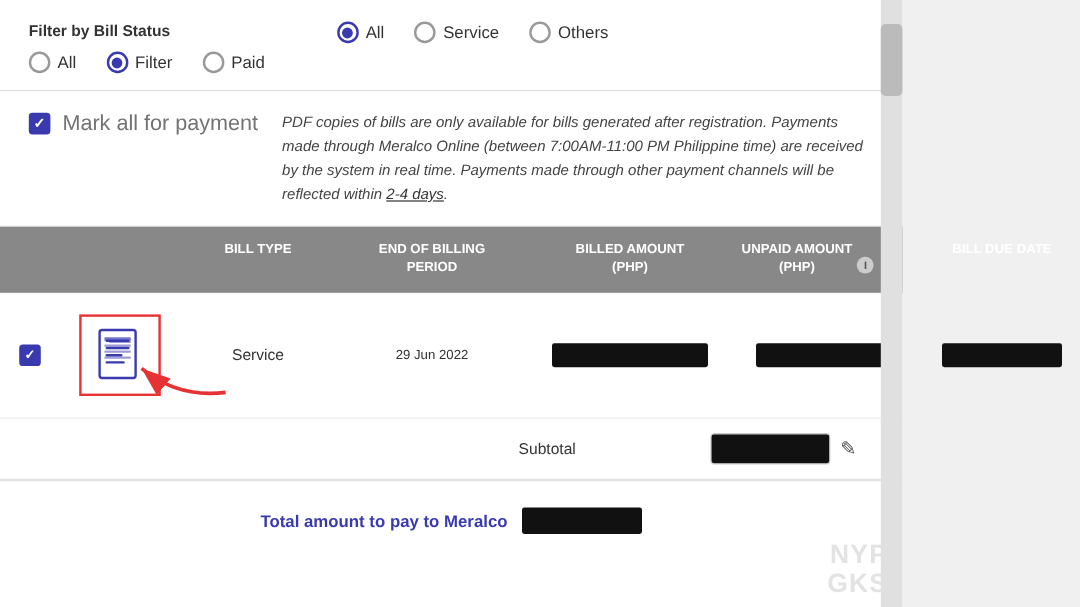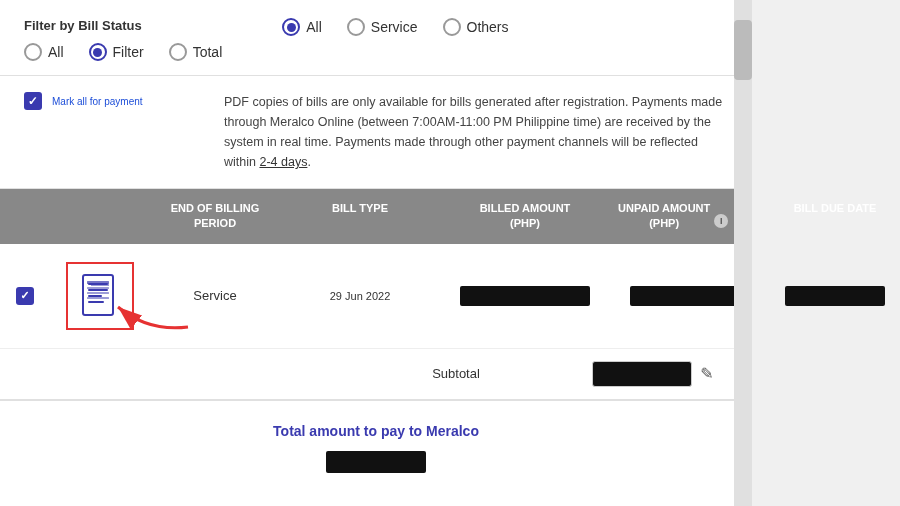--- a/index.html
+++ b/index.html
@@ -93,28 +93,29 @@
       justify-content: center;
       flex-shrink: 0;
     }
     .checkbox::after {
       content: '✓';
       color: white;
       font-size: 12px;
       font-weight: bold;
     }
     .mark-all-label {
-      font-size: 10px;
-      color: #1d4ed8;
+      font-size: 18px;
+      color: #737373;
       font-weight: 500;
     }
     .notice-text {
       font-size: 12.5px;
       color: #444;
       line-height: 1.6;
+      font-style: italic;
     }
     .notice-text u {
       color: #333;
     }
     
     .table-header {
       display: grid;
       grid-template-columns: 60px 120px 160px 160px 180px 160px;
       background: #888;
       padding: 12px 0;
@@ -133,21 +134,20 @@
       border-bottom: 1px solid #e0e0e0;
     }
     
     .total-section {
       display: flex;
       justify-content: center;
       align-items: center;
       gap: 12px;
       padding: 22px 24px;
       border-top: 1px solid #e0e0e0;
-      flex-direction: column;
     }
     .total-label {
       font-size: 14px;
       color: #3a3aaf;
       font-weight: 600;
     }
     
     .watermark {
       position: absolute;
       bottom: 8px;
@@ -189,21 +189,21 @@
         <label class="radio-option">
           <div class="radio-circle"></div>
           <span>All</span>
         </label>
         <label class="radio-option">
           <div class="radio-circle selected"></div>
           <span>Filter</span>
         </label>
         <label class="radio-option">
           <div class="radio-circle"></div>
-          <span>Total</span>
+          <span>Paid</span>
         </label>
       </div>
     </div>
 
     <div class="filter-group">
       <div class="radio-group">
         <label class="radio-option">
           <div class="radio-circle selected"></div>
           <span>All</span>
         </label>
@@ -225,22 +225,22 @@
       <span class="mark-all-label">Mark all for payment</span>
     </div>
     <p class="notice-text">
       PDF copies of bills are only available for bills generated after registration. Payments made through Meralco Online (between 7:00AM-11:00 PM Philippine time) are received by the system in real time. Payments made through other payment channels will be reflected within <u>2-4 days</u>.
     </p>
   </div>
 
   <div class="table-header" style="grid-template-columns: 50px 100px 130px 160px 170px 150px 150px;">
     <div class="th-cell"></div>
     <div class="th-cell"></div>
+    <div class="th-cell">BILL TYPE</div>
     <div class="th-cell">END OF BILLING<br>PERIOD</div>
-    <div class="th-cell">BILL TYPE</div>
     <div class="th-cell">BILLED AMOUNT<br>(PHP)</div>
     <div class="th-cell" style="display:flex;align-items:center;justify-content:flex-start;gap:4px;">
       UNPAID AMOUNT<br>(PHP)
       <span style="display:inline-block;width:14px;height:14px;border-radius:50%;background:#ccc;color:#555;font-size:9px;font-weight:bold;text-align:center;line-height:14px;flex-shrink:0;margin-top:10px;">i</span>
     </div>
     <div class="th-cell">BILL DUE DATE</div>
   </div>
 
   <div class="table-body">
 
@@ -309,17 +309,21 @@
       <div></div>
       <div></div>
     </div>
   </div>
 
   <div class="total-section">
     <span class="total-label">Total amount to pay to Meralco</span>
     <div style="background:#111;height:22px;width:100px;border-radius:2px;"></div>
   </div>
 
+  <div class="watermark">
+    <div>NYP</div>
+    <div>GKS</div>
+  </div>
 
   <div class="scroll-area">
     <div class="scroll-thumb"></div>
   </div>
 </div>
 
 </body></html>

